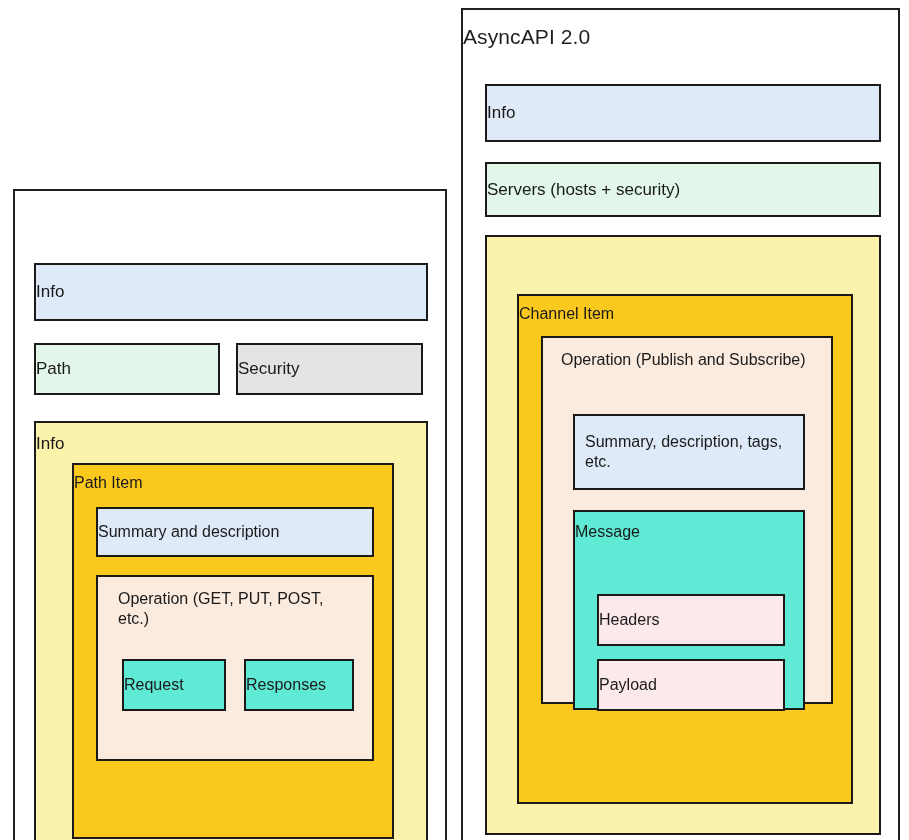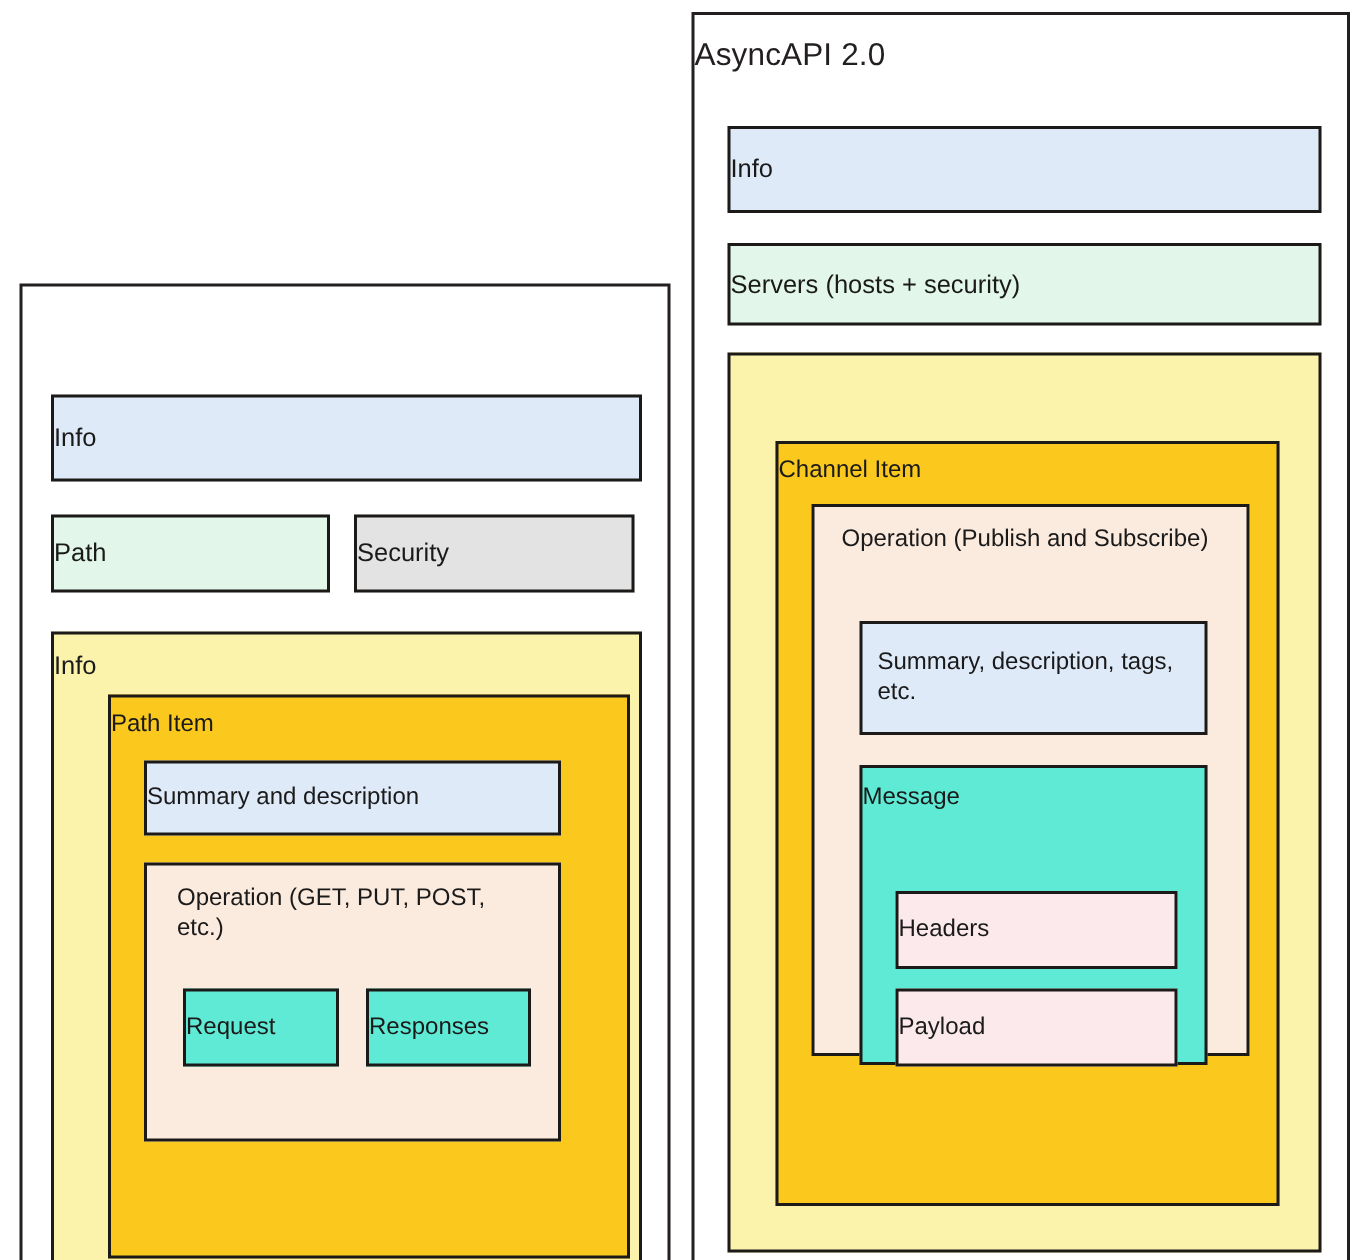--- a/index.html
+++ b/index.html
@@ -72,21 +72,21 @@
   .pad-top-8  { padding-top: 8px; }
   .pad-top-10 { padding-top: 10px; }
   .pad-top-12 { padding-top: 12px; }
 
   
   #openapi-panel      { left: 13px;  top: 189px; width: 434px; height: 660px; }
   #openapi-info       { left: 19px;  top: 72px;  width: 394px; height: 58px; }
   #openapi-hosts      { left: 19px;  top: 152px; width: 186px; height: 52px; }
   #openapi-security   { left: 221px; top: 152px; width: 187px; height: 52px; }
   #openapi-paths      { left: 19px;  top: 230px; width: 394px; height: 424px; }
-  #openapi-pathitem   { left: 36px;  top: 40px;  width: 348px; height: 376px; }
+  #openapi-pathitem   { left: 36px;  top: 40px;  width: 322px; height: 376px; }
   #openapi-summary    { left: 22px;  top: 42px;  width: 278px; height: 50px; }
   #openapi-operation  { left: 22px;  top: 110px; width: 278px; height: 186px; }
   #openapi-request    { left: 24px;  top: 82px;  width: 104px; height: 52px; }
   #openapi-responses  { left: 146px; top: 82px;  width: 110px; height: 52px; }
 
   
   #asyncapi-panel       { left: 461px; top: 8px;   width: 439px; height: 840px; }
   #asyncapi-info        { left: 22px;  top: 74px;  width: 396px; height: 58px; }
   #asyncapi-servers     { left: 22px;  top: 152px; width: 396px; height: 55px; }
   #asyncapi-channel     { left: 22px;  top: 225px; width: 396px; height: 600px; }

